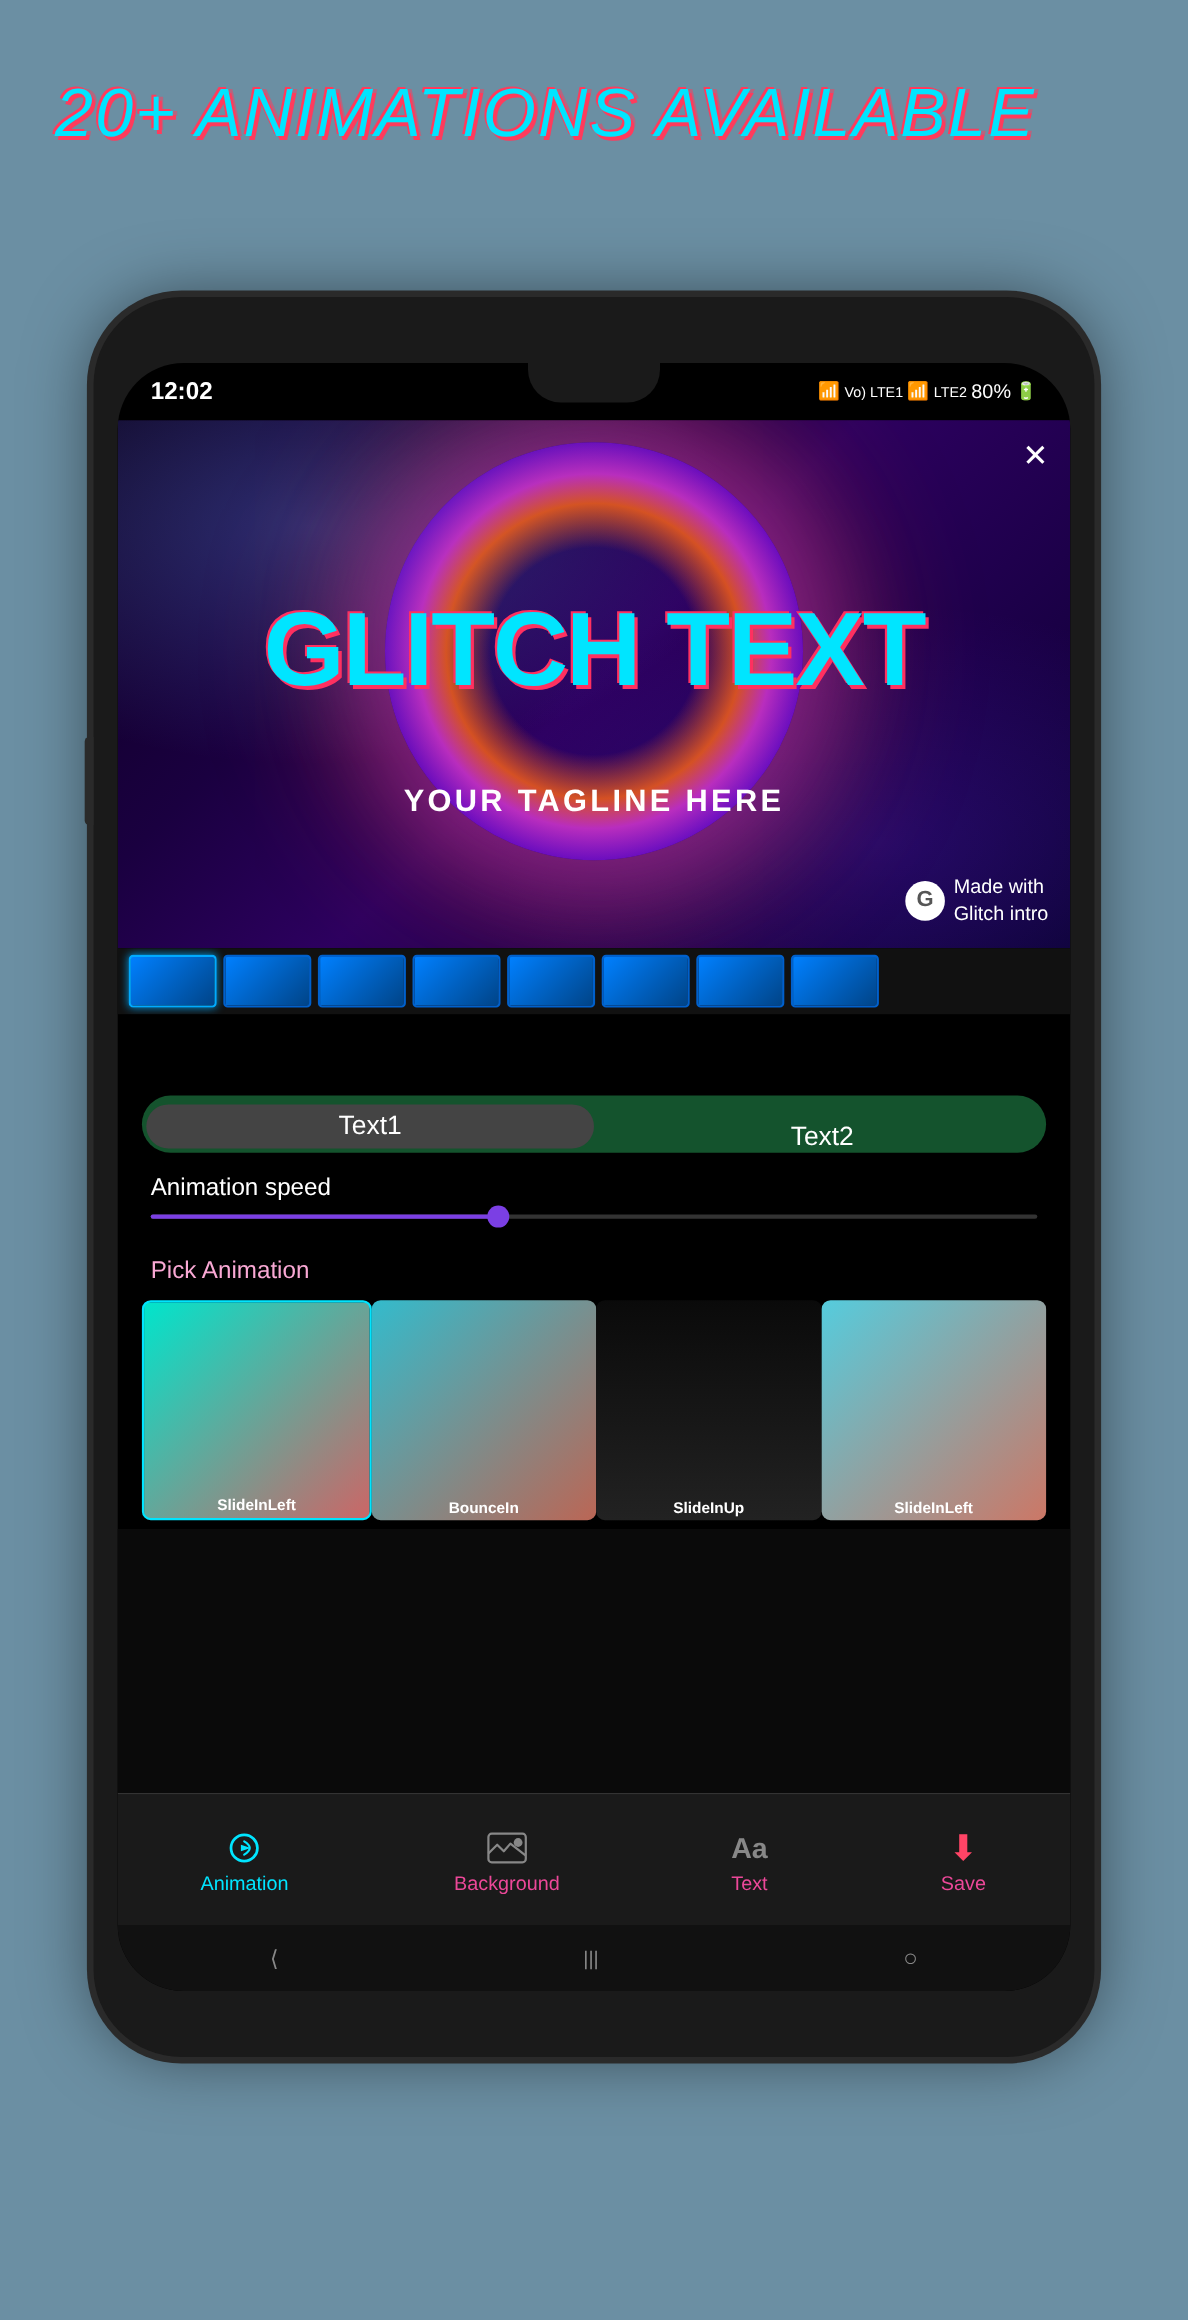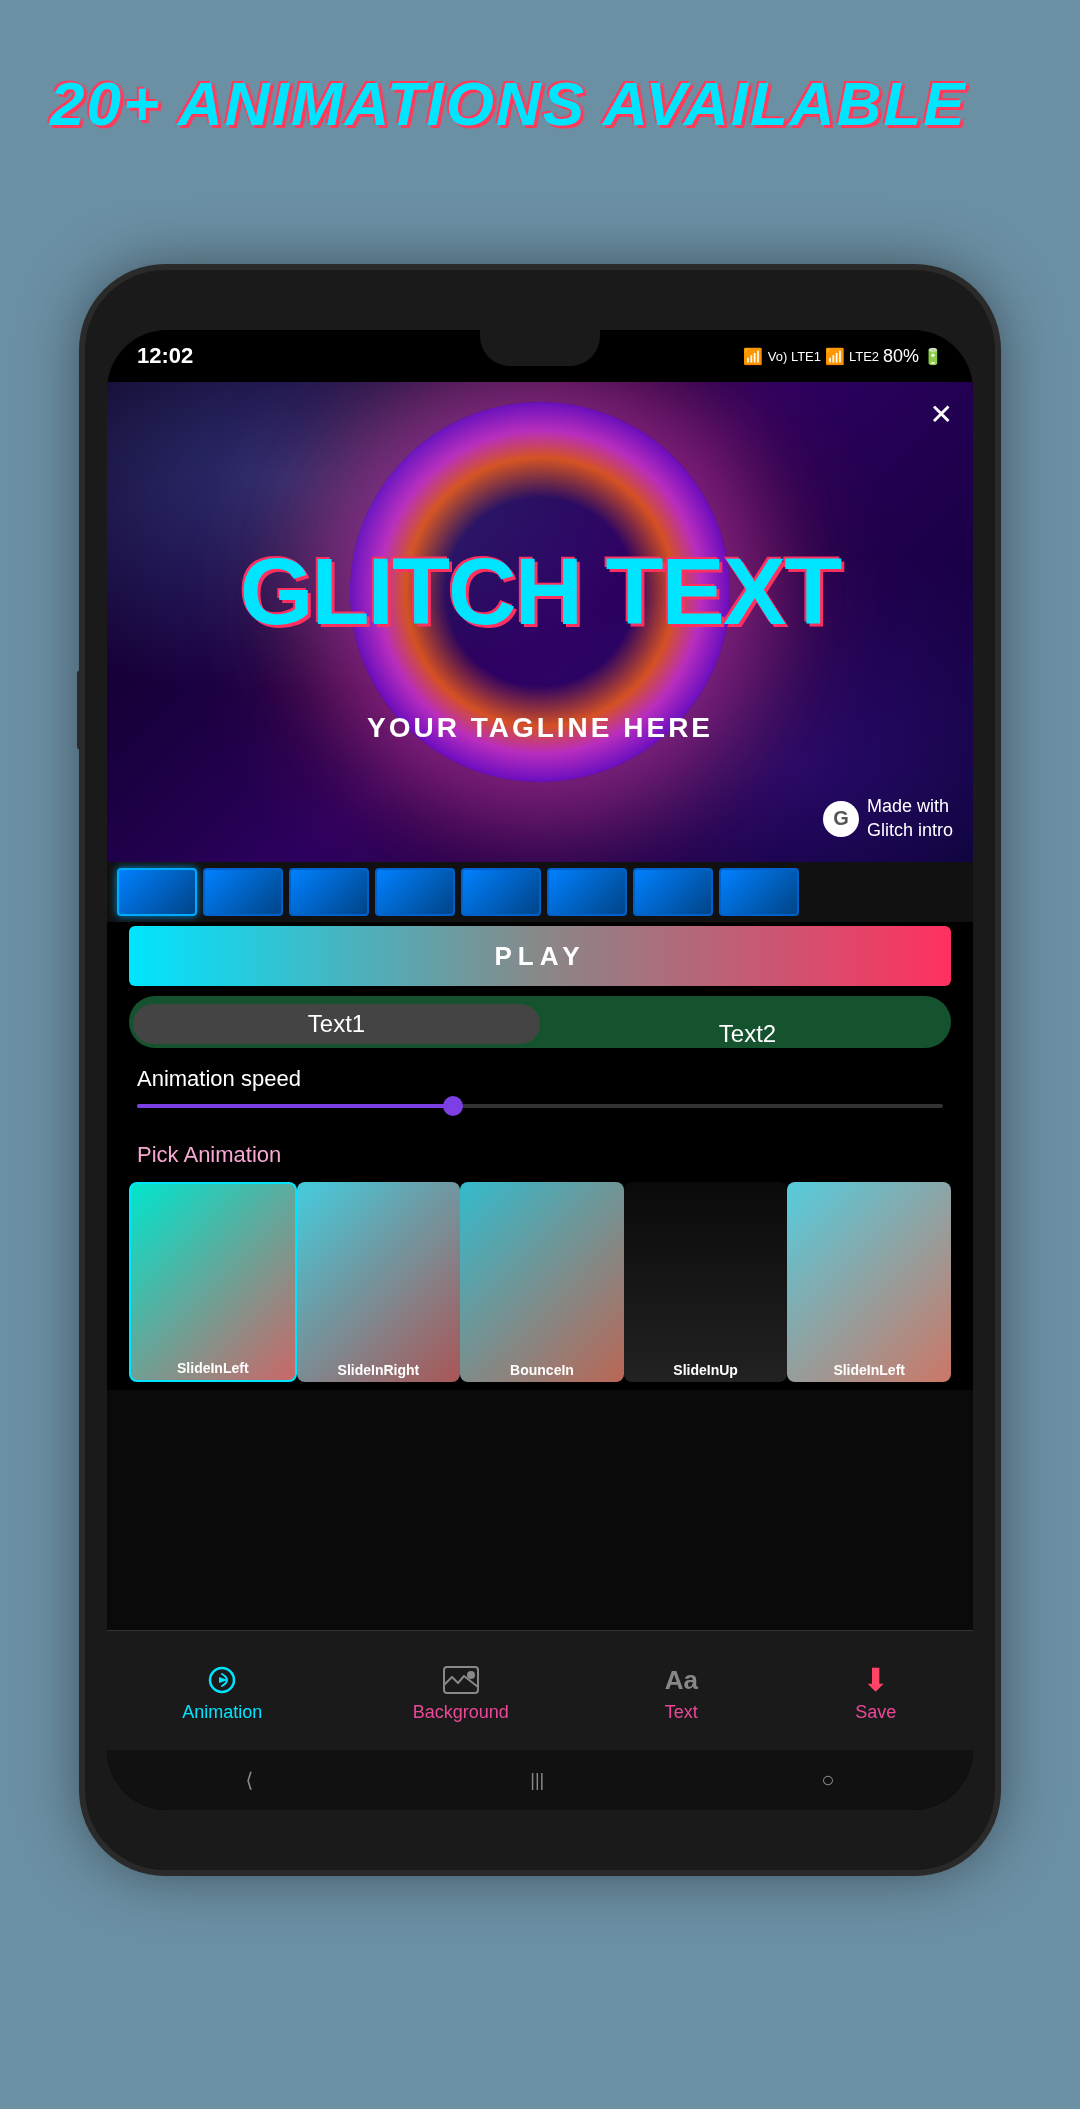--- a/index.html
+++ b/index.html
@@ -11,21 +11,21 @@
       overflow: hidden;
       position: relative;
     }
 
     
     .header-title {
       position: absolute;
       top: 68px;
       left: 50px;
       font-size: 62px;
-      font-weight: 700;
+      font-weight: 400;
       font-style: italic;
       color: #00e5ff;
       text-shadow: 3px 3px 0 #ff3b5c, -2px -2px 0 #ff3b5c, 4px 0 0 rgba(255,59,92,0.5);
       letter-spacing: 2px;
       text-transform: uppercase;
       font-family: Impact, Arial Black, sans-serif;
     }
 
     
     .phone {
@@ -466,23 +466,20 @@
       <div class="anim-thumb active"></div>
       <div class="anim-thumb"></div>
       <div class="anim-thumb"></div>
       <div class="anim-thumb"></div>
       <div class="anim-thumb"></div>
       <div class="anim-thumb"></div>
       <div class="anim-thumb"></div>
       <div class="anim-thumb"></div>
     </div>
 
-    <div class="play-btn">
-      <span class="play-btn-text">PLAY</span>
-    </div>
 
     <div class="tabs-bar">
       <div class="tab active">
         <span>Text1</span>
       </div>
       <div class="tab">
         <span>Text2</span>
       </div>
     </div>
 
@@ -491,23 +488,20 @@
     <div class="speed-slider-track">
       <div class="speed-slider-fill"></div>
       <div class="speed-slider-thumb"></div>
     </div>
 
     <div class="pick-anim-label">Pick Animation</div>
 
     <div class="anim-cards">
       <div class="anim-card card-gradient-1 selected">
         <div class="anim-card-label">SlideInLeft</div>
-      </div>
-      <div class="anim-card card-gradient-2">
-        <div class="anim-card-label">SlideInRight</div>
       </div>
       <div class="anim-card card-gradient-3">
         <div class="anim-card-label">BounceIn</div>
       </div>
       <div class="anim-card card-gradient-4">
         <div class="anim-card-label">SlideInUp</div>
       </div>
       <div class="anim-card card-gradient-5">
         <div class="anim-card-label">SlideInLeft</div>
       </div>

